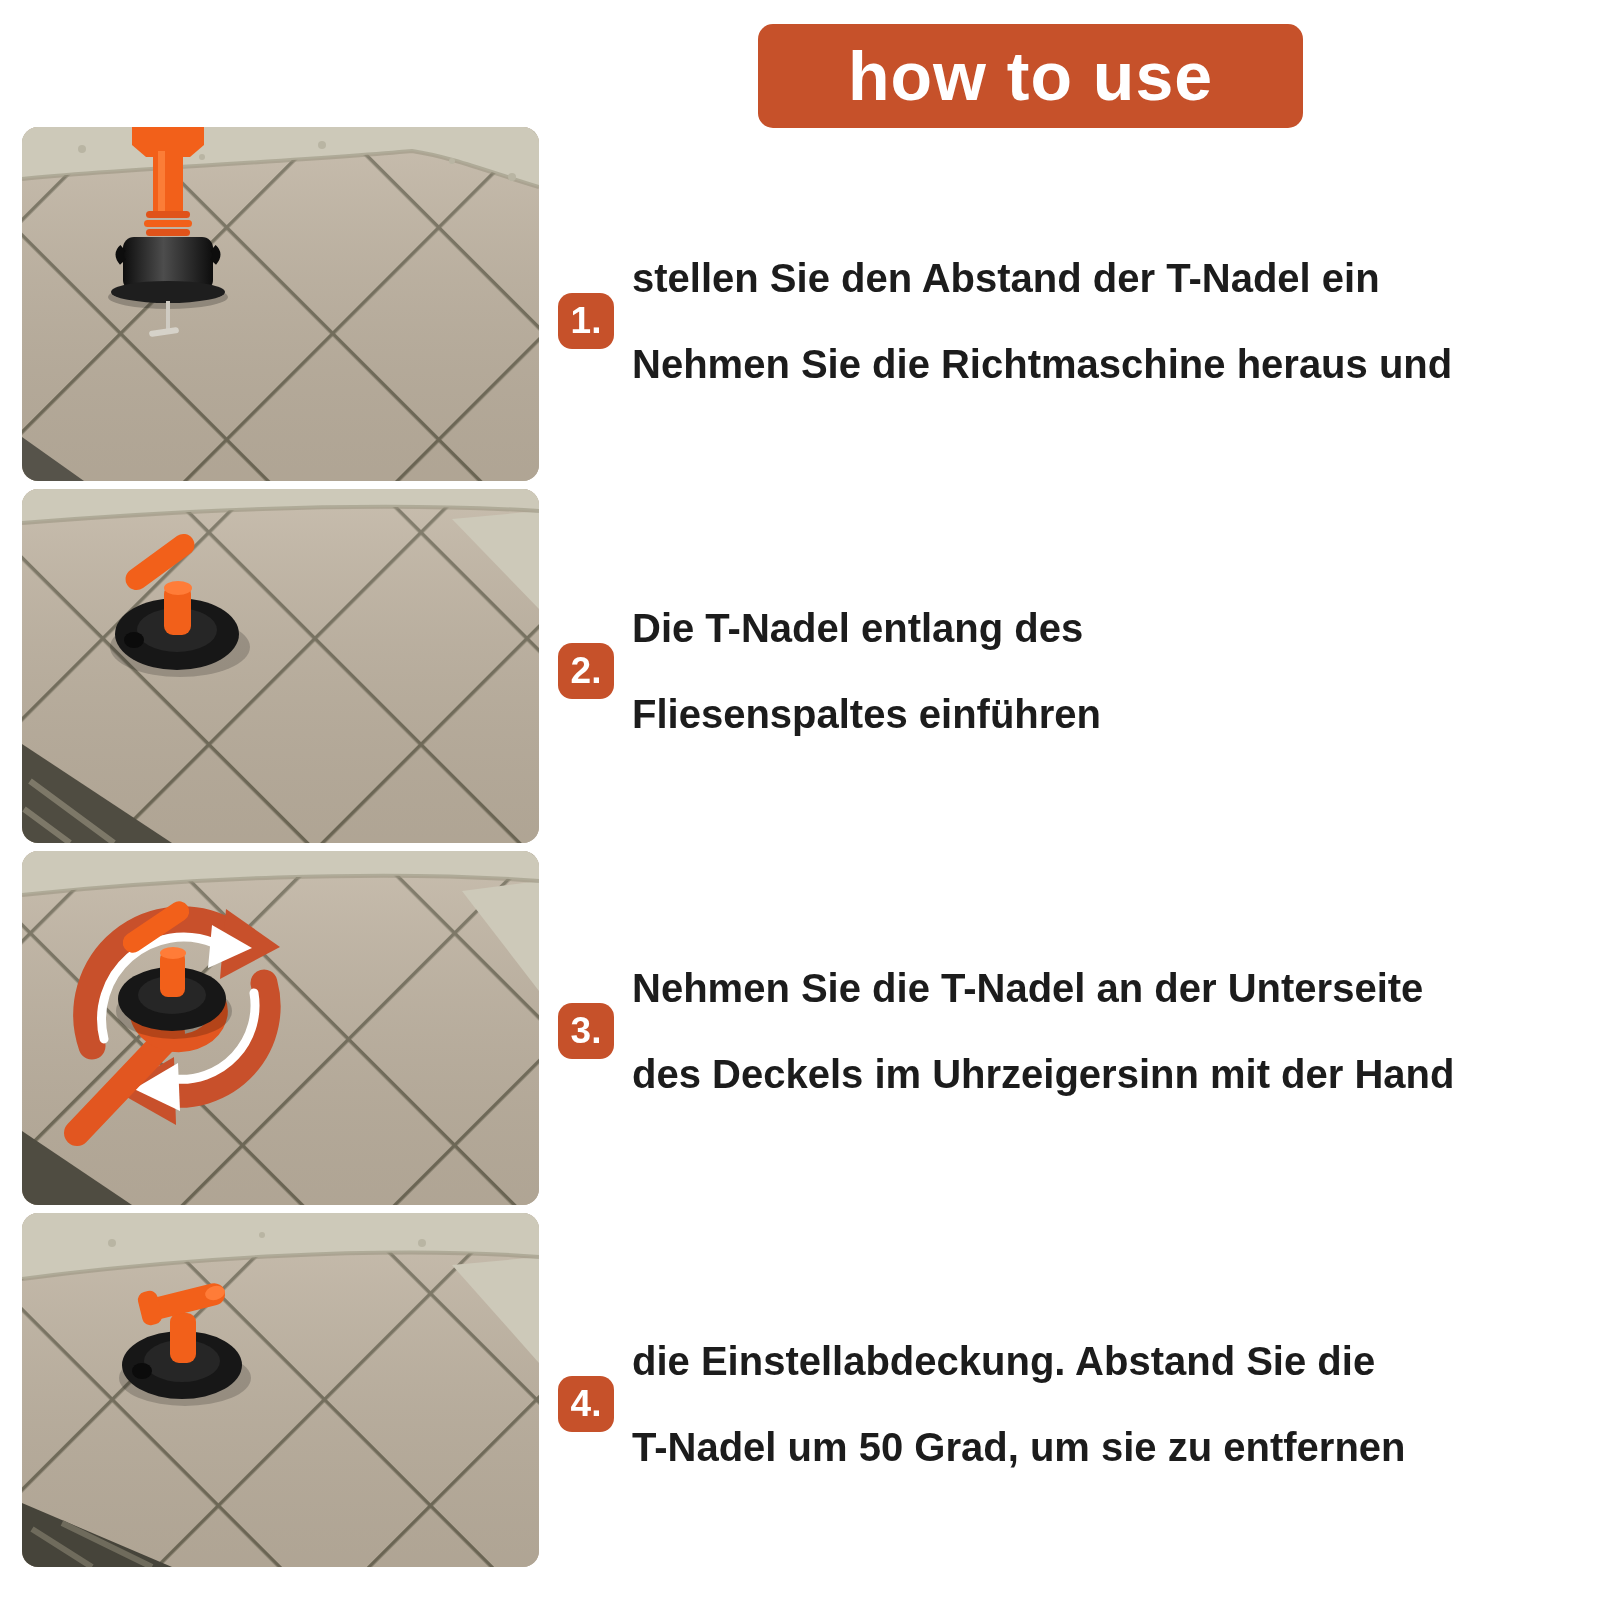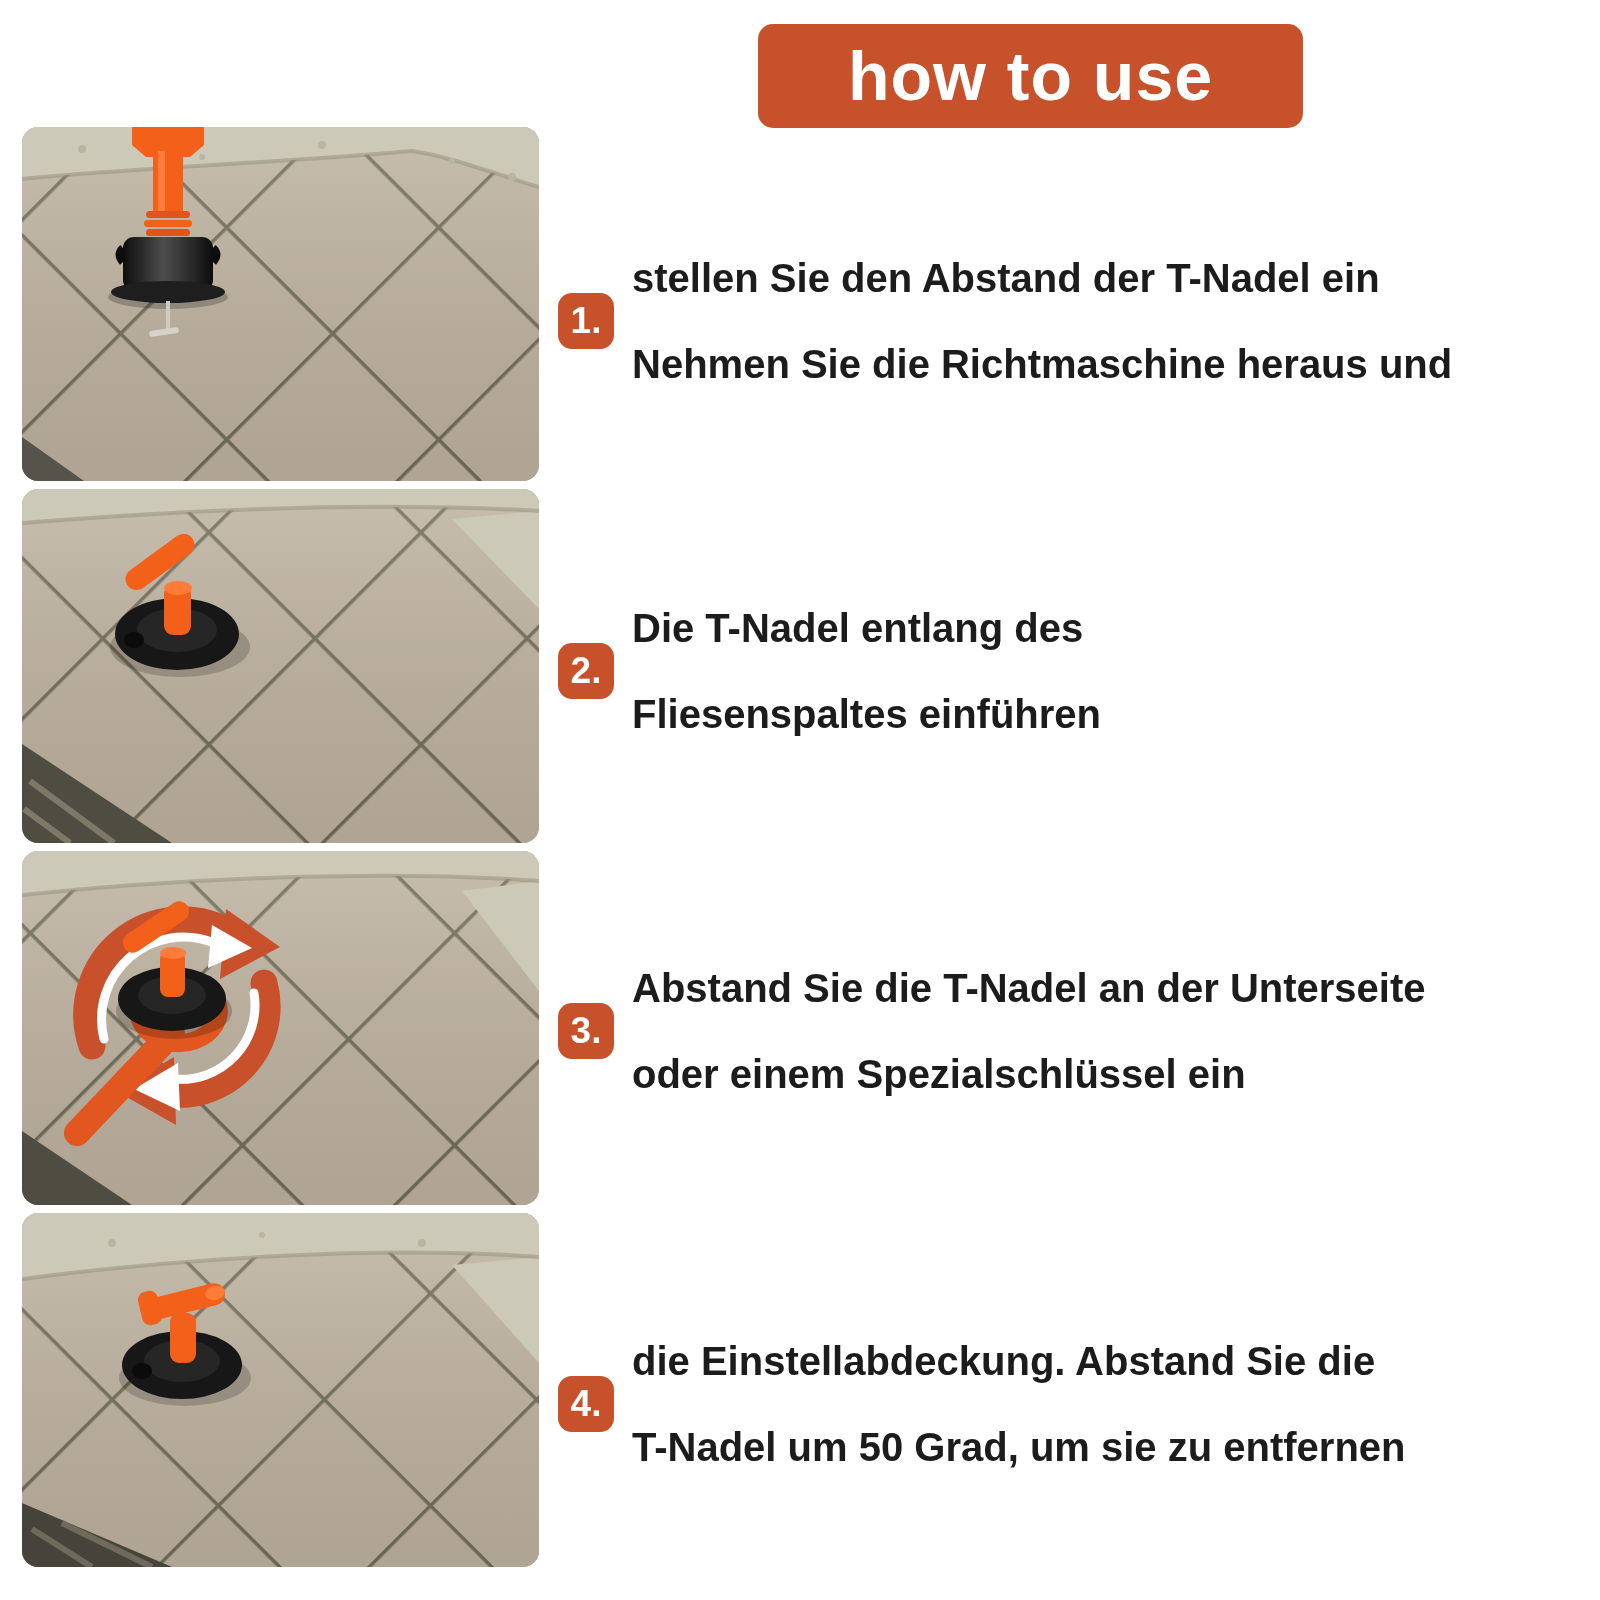--- a/index.html
+++ b/index.html
@@ -213,22 +213,22 @@
     <div class="badge">2.</div>
     <div class="lines">
       <div>Die T-Nadel entlang des</div>
       <div>Fliesenspaltes einführen</div>
     </div>
   </div>
 
   <div class="step step-3">
     <div class="badge">3.</div>
     <div class="lines">
-      <div>Abstand Sie die T-Nadel an der Unterseite</div>
-      <div>oder einem Spezialschlüssel ein</div>
+      <div>Nehmen Sie die T-Nadel an der Unterseite</div>
+      <div>des Deckels im Uhrzeigersinn mit der Hand</div>
     </div>
   </div>
 
   <div class="step step-4">
     <div class="badge">4.</div>
     <div class="lines">
       <div>die Einstellabdeckung. Abstand Sie die</div>
       <div>T-Nadel um 50 Grad, um sie zu entfernen</div>
     </div>
   </div>

